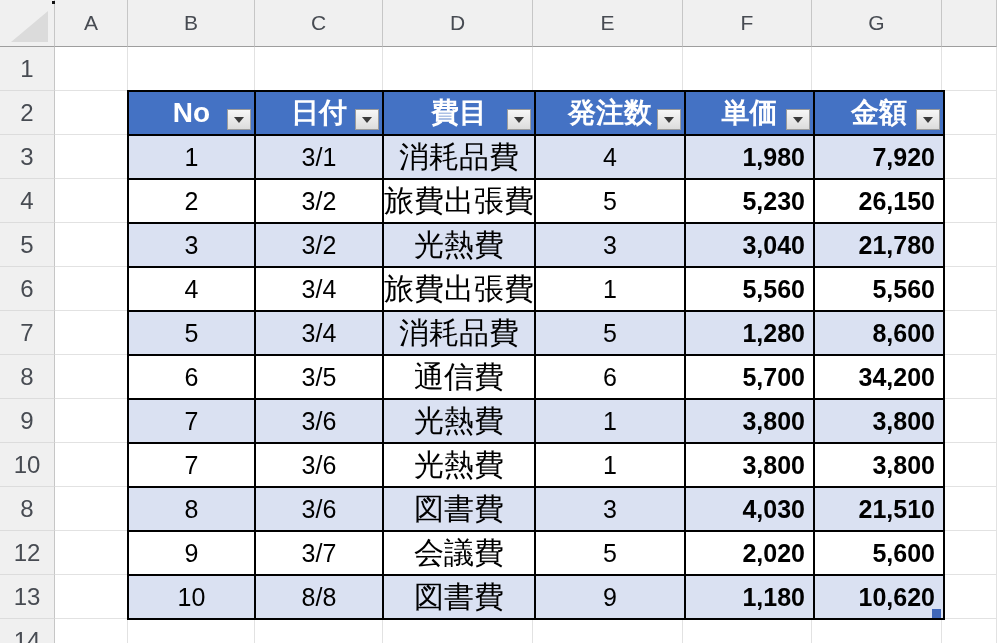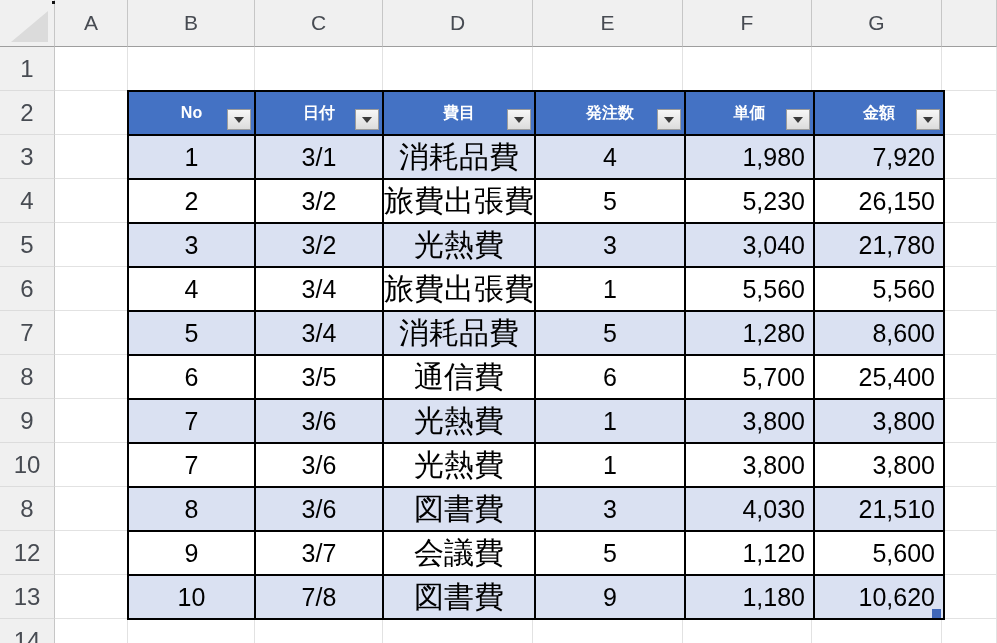--- a/index.html
+++ b/index.html
@@ -22,26 +22,26 @@
     border-right:1px solid #C6C6C6;border-bottom:1px solid #DCDCDC;display:flex;
     align-items:center;justify-content:center;color:#474B52;font-size:24px;}
   .cellgrid{position:absolute;left:55px;top:47px;display:grid;
     grid-template-columns:73px 127px 128px 150px 150px 129px 130px 55px;grid-auto-rows:44px;}
   .cell{box-sizing:border-box;border-right:1px solid #E2E2E2;border-bottom:1px solid #E2E2E2;background:#fff;}
   .dot{position:absolute;left:52px;top:1px;width:3px;height:3px;background:#111;}
   
   .xl-table{position:absolute;left:127px;top:90px;border-collapse:collapse;table-layout:fixed;}
   .xl-table th,.xl-table td{box-sizing:border-box;border:2px solid var(--tbl-border);height:44px;
     padding:0;overflow:hidden;white-space:nowrap;}
-  .xl-table th{background:var(--hdr-fill);color:var(--hdr-text);font-weight:bold;font-size:16px;
+  .xl-table th{background:var(--hdr-fill);color:var(--hdr-text);font-weight:bold;font-size:28px;
     text-align:center;position:relative;}
   .xl-table td{color:#000;background:#fff;}
   .xl-table tr.band td{background:var(--band);}
   td.c-center{text-align:center;font-size:25px;}
-  td.c-num{text-align:right;padding-right:8px;font-size:25px;}
+  td.c-num{text-align:right;padding-right:8px;font-size:25px;font-weight:bold;}
   td.c-kanji{text-align:center;font-size:30px;font-weight:normal;}
   .fbtn{position:absolute;right:3px;bottom:4px;width:24px;height:21px;
     background:linear-gradient(#F7F7F7,#DCDCDC);border:1px solid #9B9B9B;box-sizing:border-box;
     display:flex;align-items:center;justify-content:center;}
   .fbtn .arr{width:0;height:0;border-left:5px solid transparent;border-right:5px solid transparent;
     border-top:6px solid #3A3A3A;}
   .rsz{position:absolute;left:932px;top:609px;width:9px;height:9px;background:var(--handle);}
 </style>
 </head>
 <body>
@@ -262,21 +262,21 @@
           <td class="c-center">5</td>
           <td class="c-num">1,280</td>
           <td class="c-num">8,600</td>
         </tr>
         <tr class="plain">
           <td class="c-center">6</td>
           <td class="c-center">3/5</td>
           <td class="c-kanji">通信費</td>
           <td class="c-center">6</td>
           <td class="c-num">5,700</td>
-          <td class="c-num">25,400</td>
+          <td class="c-num">34,200</td>
         </tr>
         <tr class="band">
           <td class="c-center">7</td>
           <td class="c-center">3/6</td>
           <td class="c-kanji">光熱費</td>
           <td class="c-center">1</td>
           <td class="c-num">3,800</td>
           <td class="c-num">3,800</td>
         </tr>
         <tr class="plain">
@@ -293,26 +293,26 @@
           <td class="c-kanji">図書費</td>
           <td class="c-center">3</td>
           <td class="c-num">4,030</td>
           <td class="c-num">21,510</td>
         </tr>
         <tr class="plain">
           <td class="c-center">9</td>
           <td class="c-center">3/7</td>
           <td class="c-kanji">会議費</td>
           <td class="c-center">5</td>
-          <td class="c-num">1,120</td>
+          <td class="c-num">2,020</td>
           <td class="c-num">5,600</td>
         </tr>
         <tr class="band">
           <td class="c-center">10</td>
-          <td class="c-center">7/8</td>
+          <td class="c-center">8/8</td>
           <td class="c-kanji">図書費</td>
           <td class="c-center">9</td>
           <td class="c-num">1,180</td>
           <td class="c-num">10,620</td>
         </tr>
       </tbody>
   </table>
 
   <div class="rsz"></div>
   <div class="dot"></div>

